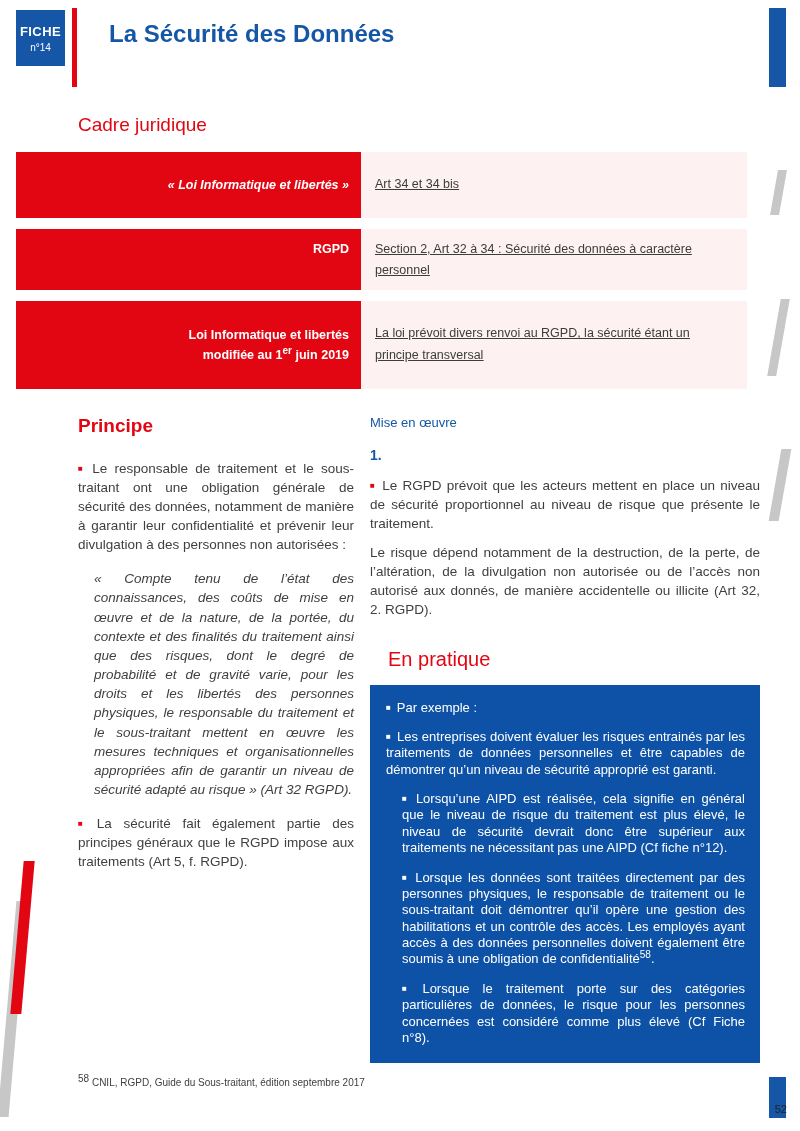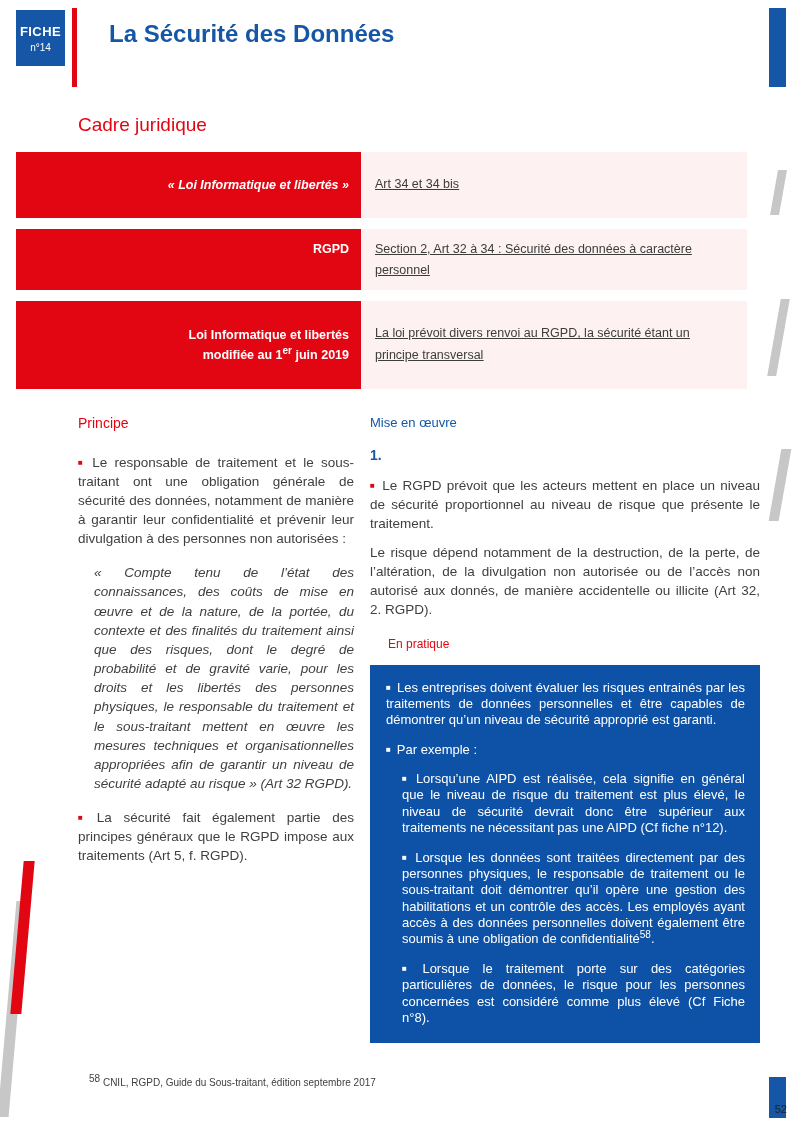--- a/index.html
+++ b/index.html
@@ -50,42 +50,42 @@
   .row-2 .row-label, .row-2 .row-content { justify-content: flex-start; padding-top: 10px; }
   .row-3 { min-height: 88px; }
   .doc-link { color: var(--link, #3c3c3c); text-decoration: underline; cursor: pointer; }
   .ital { font-style: italic; }
   sup { font-size: 10px; vertical-align: super; line-height: 0; }
 
   
   .columns { display: flex; margin: 26px 0 0 78px; }
   .col-left { width: 276px; margin-right: 16px; }
   .col-right { width: 390px; }
-  .principe-heading { font-size: 14px; font-weight: 400; color: var(--red, #e20613); margin-bottom: 22px; }
+  .principe-heading { font-size: 19px; font-weight: 700; color: var(--red, #e20613); margin-bottom: 22px; }
   .body-text { font-size: 13.5px; text-align: justify; line-height: 1.42; color: var(--ink, #3f3f3f); }
   .col-left p { margin-bottom: 15px; }
   .quote { margin-left: 16px; font-style: italic; }
   .bullet { color: var(--red, #e20613); font-size: 8px; vertical-align: 2px; margin-right: 6px; }
   .bullet.white { color: #ffffff; }
   .meo-heading { font-size: 13px; font-weight: 500; color: var(--blue, #1557a6); margin-bottom: 17px; }
   .meo-sub { display: flex; color: var(--blue, #1557a6); font-weight: bold; font-size: 14px; margin-bottom: 13px; }
   .meo-num { width: 46px; }
   .col-right > p { margin-bottom: 10px; }
-  .en-pratique { color: var(--red, #e20613); font-size: 12px; font-weight: 500; margin: 17px 0 14px 18px; }
+  .en-pratique { color: var(--red, #e20613); font-size: 20px; font-weight: 500; margin: 28px 0 14px 18px; }
   .blue-box {
     background: var(--box_blue, #0d52a6); color: #ffffff;
     padding: 15px 15px 17px 16px;
     font-size: 13px; text-align: justify; line-height: 1.26;
   }
   .blue-box .item { margin-bottom: 13px; }
   .blue-box .item.last { margin-bottom: 0; }
   .blue-box .sub { margin-left: 16px; }
 
   
-  .footnote { position: absolute; left: 78px; top: 1077px; font-size: 10px; color: var(--ink, #3f3f3f); margin-left: 11px; }
+  .footnote { position: absolute; left: 78px; top: 1077px; font-size: 10px; color: var(--ink, #3f3f3f); }
   .page-number { position: absolute; right: 13px; bottom: 16px; font-size: 11px; color: #222; }
   .accent-bottom-right { position: absolute; right: 14px; top: 1077px; width: 17px; height: 41px; }
 
   
   .gray-mark { position: absolute; background: var(--gray, #c7c7c7); transform: skewX(-10deg); }
   .gm1 { right: 17px; top: 170px; width: 9px; height: 45px; }
   .gm2 { right: 17px; top: 299px; width: 9px; height: 77px; }
   .gm3 { right: 15px; top: 449px; width: 10px; height: 72px; }
   .stripe { position: absolute; transform: skewX(-5deg); }
   .stripe-red  { left: 17px; top: 861px; width: 11px; height: 153px; background: var(--red, #e20613); }
@@ -154,22 +154,22 @@
     <div class="col-right">
       <h2 class="meo-heading">Mise en œuvre</h2>
       <div class="meo-sub">
         <span class="meo-num">1.</span>
       </div>
       <p class="body-text"><span class="bullet">■</span><span>Le RGPD prévoit que les acteurs mettent en place un niveau de sécurité proportionnel au niveau de risque que présente le traitement.</span></p>
       <p class="body-text">Le risque dépend notamment de la destruction, de la perte, de l’altération, de la divulgation non autorisée ou de l’accès non autorisé aux donnés, de manière accidentelle ou illicite (Art 32, 2. RGPD).</p>
       <h3 class="en-pratique">En pratique</h3>
 
       <div class="blue-box">
+        <p class="item"><span class="bullet white">■</span><span>Par exemple :</span></p>
         <p class="item"><span class="bullet white">■</span><span>Les entreprises doivent évaluer les risques entrainés par les traitements de données personnelles et être capables de démontrer qu’un niveau de sécurité approprié est garanti.</span></p>
-        <p class="item"><span class="bullet white">■</span><span>Par exemple :</span></p>
         <p class="item sub"><span class="bullet white">■</span><span>Lorsqu’une AIPD est réalisée, cela signifie en général que le niveau de risque du traitement est plus élevé, le niveau de sécurité devrait donc être supérieur aux traitements ne nécessitant pas une AIPD (Cf fiche n°12).</span></p>
         <p class="item sub"><span class="bullet white">■</span><span>Lorsque les données sont traitées directement par des personnes physiques, le responsable de traitement ou le sous-traitant doit démontrer qu’il opère une gestion des habilitations et un contrôle des accès. Les employés ayant accès à des données personnelles doivent également être soumis à une obligation de confidentialité</span><sup>58</sup><span>.</span></p>
         <p class="item sub last"><span class="bullet white">■</span><span>Lorsque le traitement porte sur des catégories particulières de données, le risque pour les personnes concernées est considéré comme plus élevé (Cf Fiche n°8).</span></p>
       </div>
     </div>
 
   </div>
 
   <p class="footnote"><sup>58</sup><span> CNIL, RGPD, Guide du Sous-traitant, édition septembre 2017</span></p>
 

